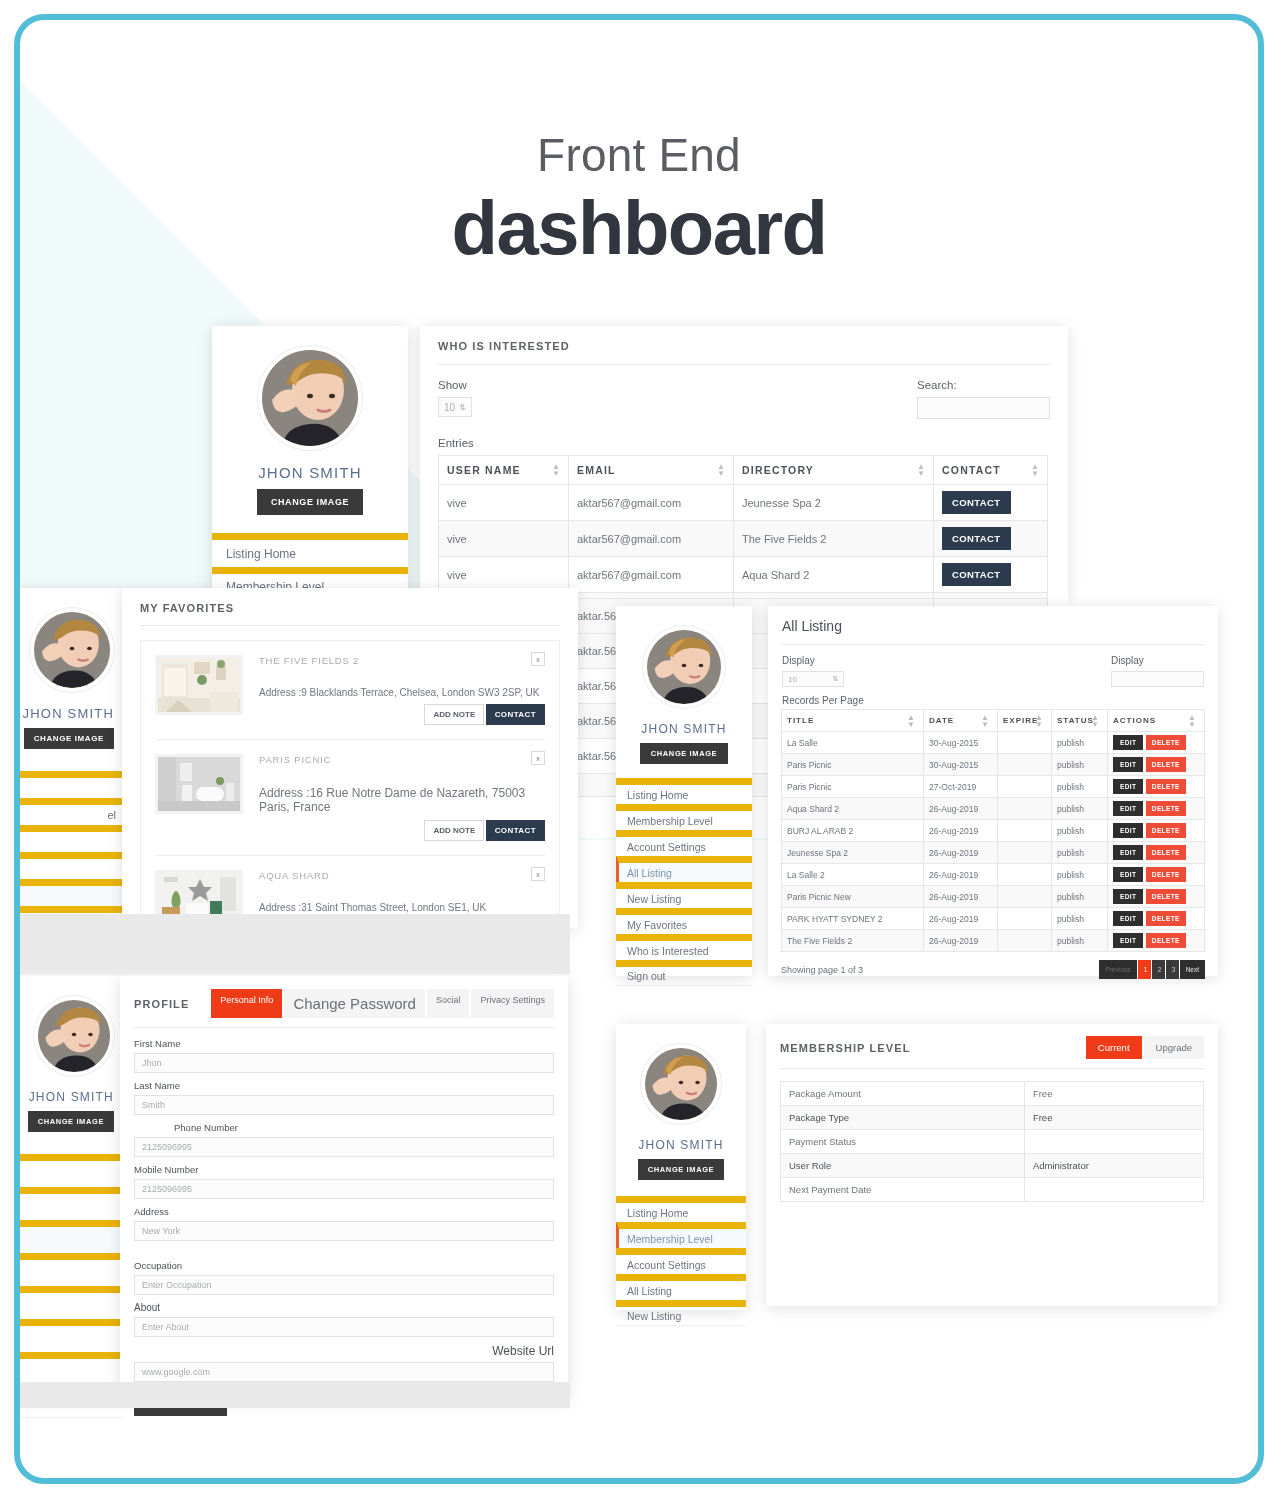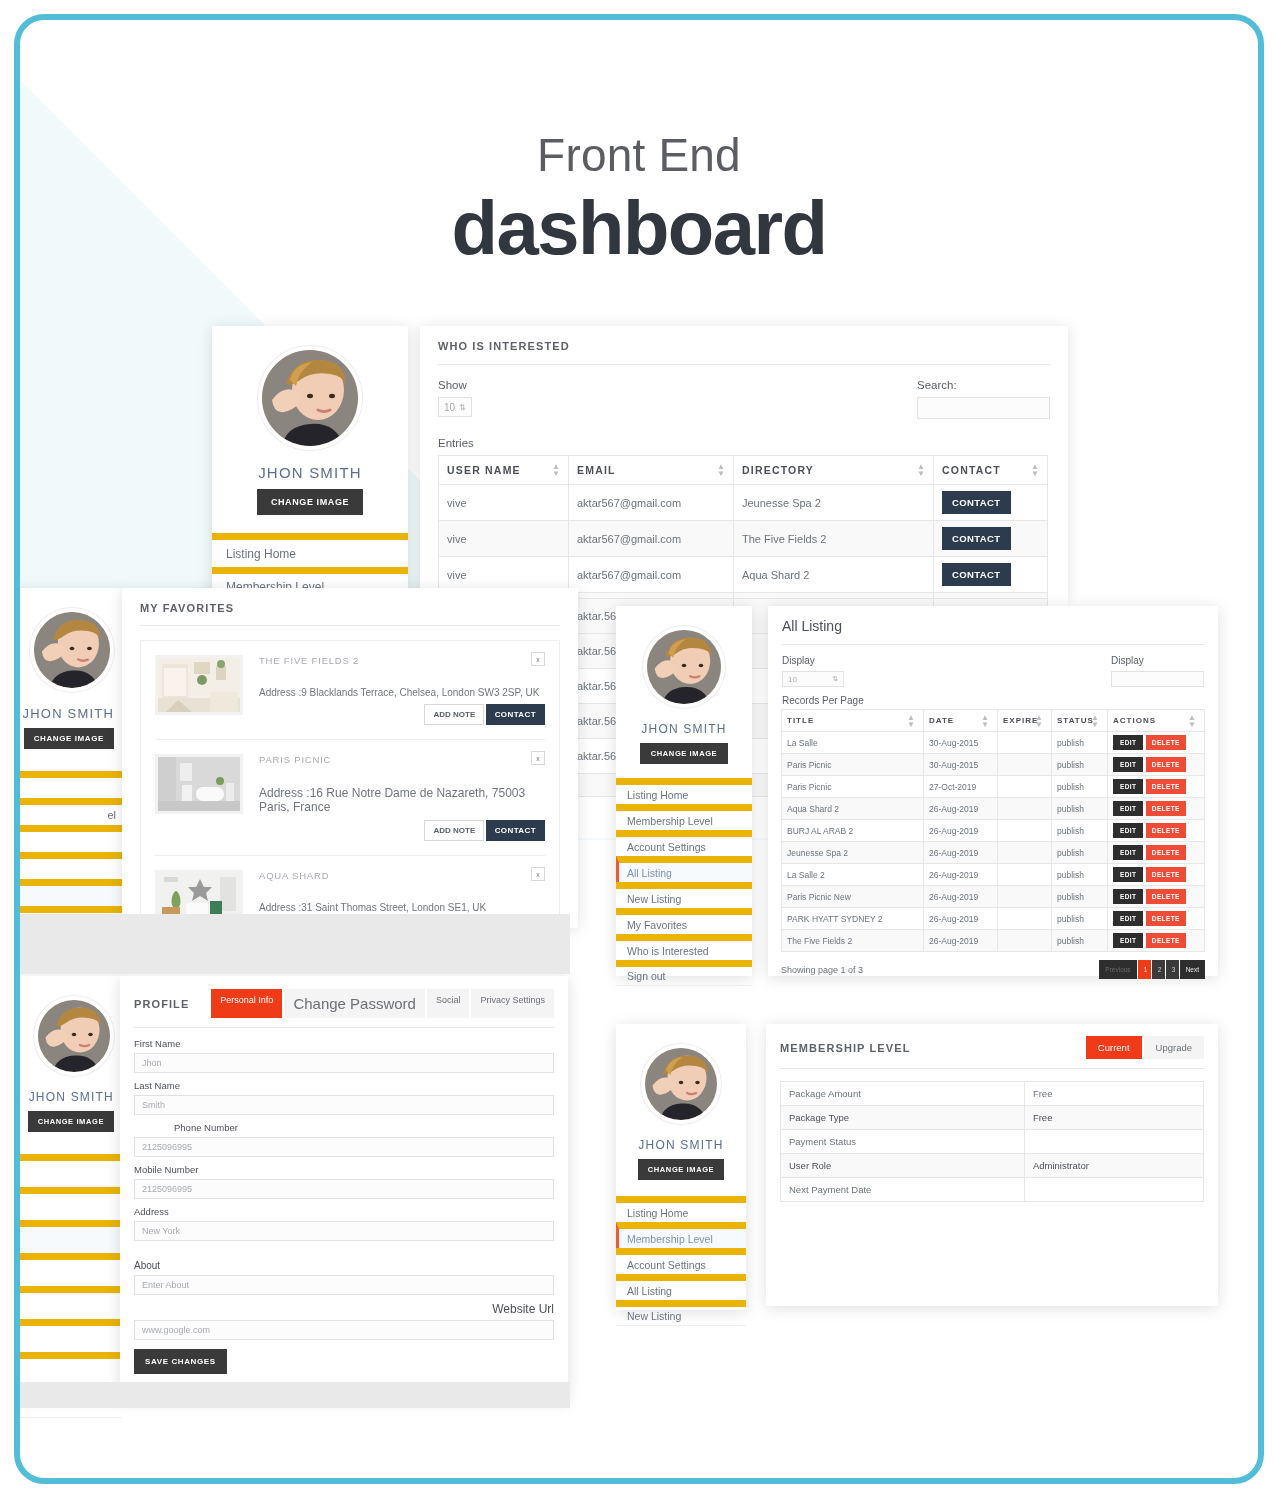--- a/index.html
+++ b/index.html
@@ -651,20 +651,26 @@
           <span>2125096995</span>
           </div>
       </div>
       <div style="margin-bottom:19px;">
         <div style="font-size:9.5px;color:#4c5057;">Address</div>
         <div class="inp" style="height:20px;margin-top:4px;padding:0 7px;font-size:9px;">
           <span>New York</span>
           </div>
       </div>
       <div style="margin-bottom:7px;">
+        <div style="font-size:9.5px;color:#4c5057;">Occupation</div>
+        <div class="inp" style="height:20px;margin-top:4px;padding:0 7px;font-size:9px;">
+          <span>Enter Occupation</span>
+          </div>
+      </div>
+      <div style="margin-bottom:7px;">
         <div style="font-size:10px;color:#4c5057;">About</div>
         <div class="inp" style="height:20px;margin-top:4px;padding:0 7px;font-size:9px;">
           <span>Enter About</span>
           </div>
       </div>
       <div style="margin-bottom:9px;">
         <div style="font-size:12px;color:#4c5057;text-align:right;">Website Url</div>
         <div class="inp" style="height:20px;margin-top:4px;padding:0 7px;font-size:9px;">
           <span>www.google.com</span>
           </div>

